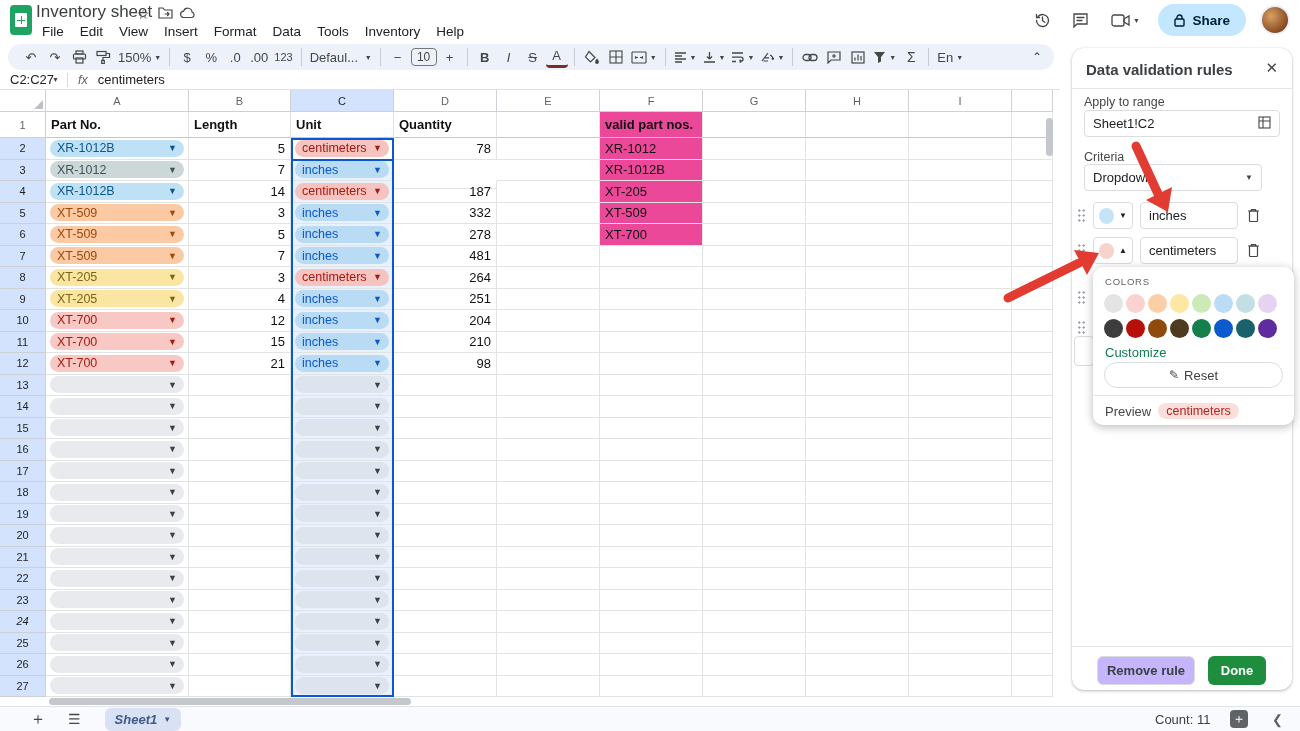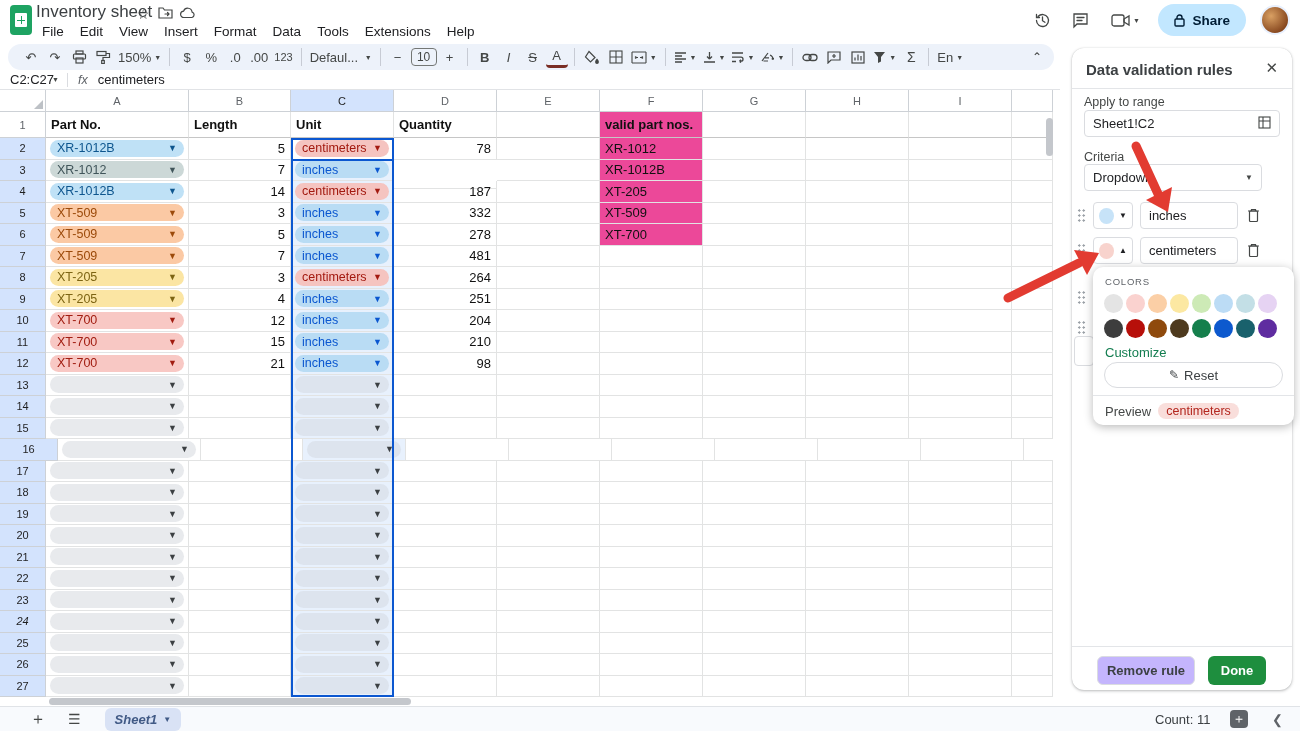--- a/index.html
+++ b/index.html
@@ -146,21 +146,21 @@
       </svg>
   </div>
   <div id="menubar">
       <div class="menu">File</div>
       <div class="menu">Edit</div>
       <div class="menu">View</div>
       <div class="menu">Insert</div>
       <div class="menu">Format</div>
       <div class="menu">Data</div>
       <div class="menu">Tools</div>
-      <div class="menu">Extensions</div>
+      <div class="menu">Inventory</div>
       <div class="menu">Help</div>
     </div>
   <div id="tb-right">
     <div class="tr-ic">
       <svg width="17" height="17" viewBox="0 0 17 17" fill="none" stroke="#444746" stroke-width="1.3">
           <path d="M2.5 8.5a6 6 0 1 0 1.7-4.2M2.5 2.5v3h3" stroke-linecap="round"></path>
           <path d="M8.5 5v3.7l2.4 1.6" stroke-linecap="round"></path>
         </svg>
     </div>
     <div class="tr-ic">
@@ -661,21 +661,21 @@
       </div>
       <div class="cell" style="width: 103px;"></div>
       <div class="cell" style="width: 103px;"></div>
       <div class="cell" style="width: 103px;"></div>
       <div class="cell" style="width: 103px;"></div>
       <div class="cell" style="width: 103px;"></div>
       <div class="cell" style="width: 103px;"></div>
       <div class="cell" style="width: 41px;"></div>
     </div>
     <div class="grow" style="top: 349px; height: 21.5px;">
-      <div class="rowhdr selhdr" style="width: 58px;">16</div>
+      <div class="rowhdr selhdr" style="width: 46px;">16</div>
       <div class="cell" style="width: 143px;">
         <div class="chip" style="background: rgb(232, 234, 237); color: rgb(60, 64, 67);">
           <span class="ctext"></span>
           <span class="carr">▼</span>
         </div>
       </div>
       <div class="cell" style="width: 102px;"></div>
       <div class="cell seltint" style="width: 103px;">
         <div class="chip" style="background: rgb(221, 228, 238); color: rgb(60, 64, 67);">
           <span class="ctext"></span>

